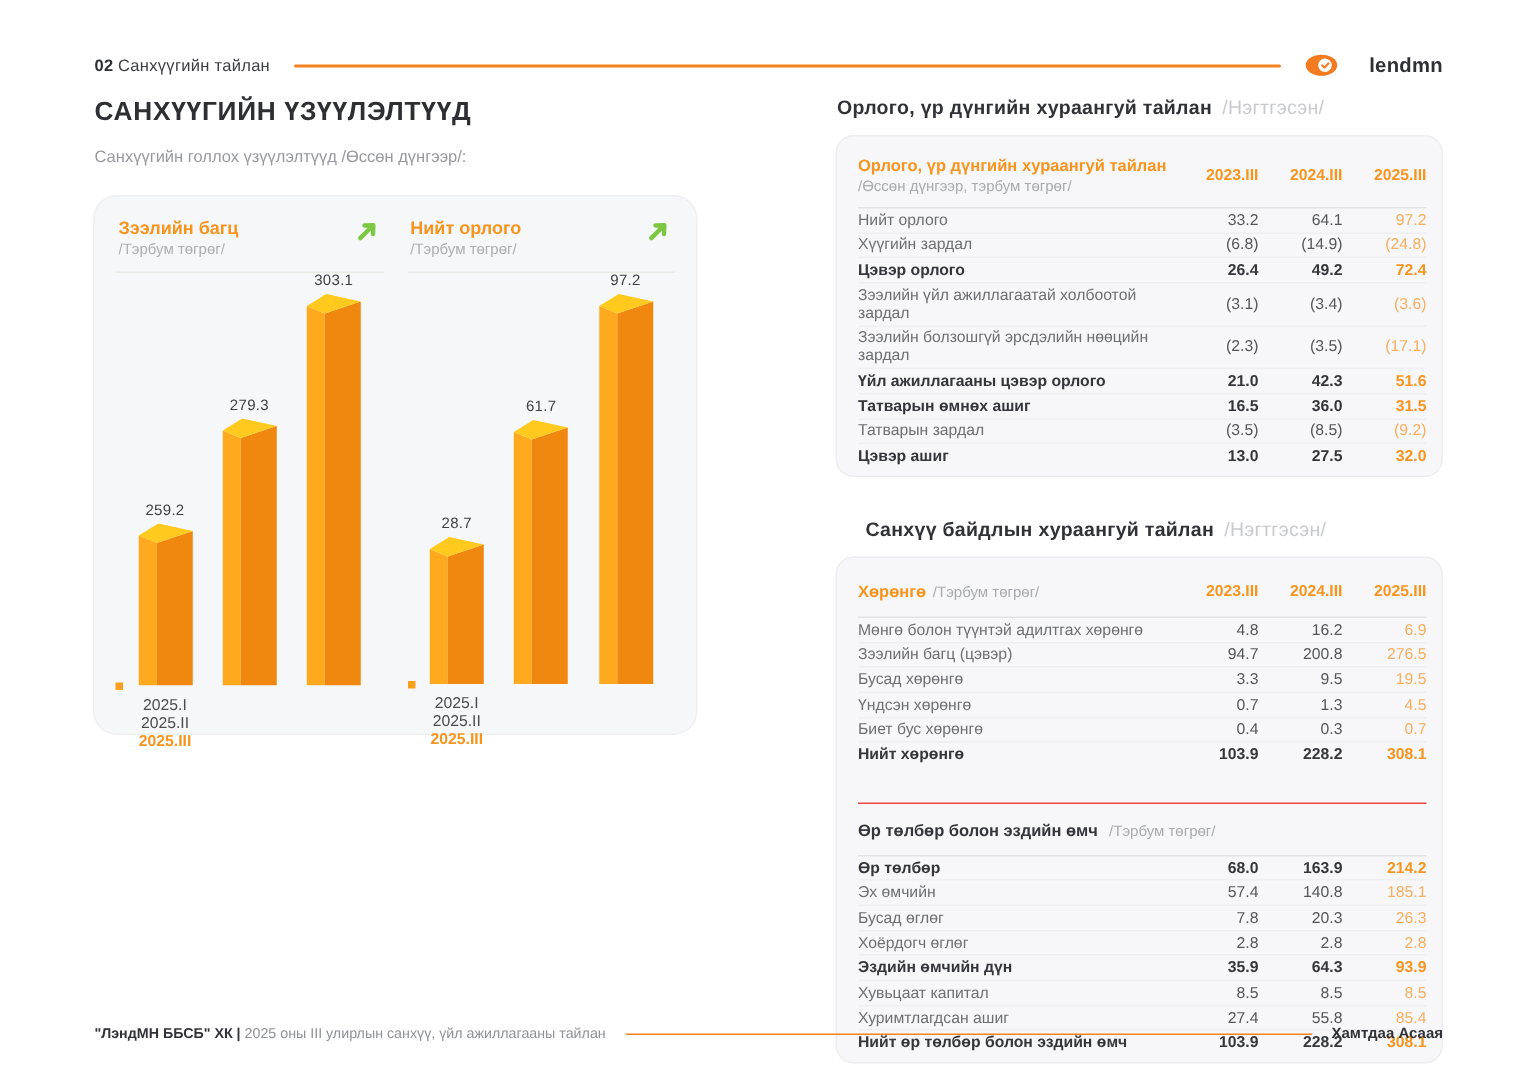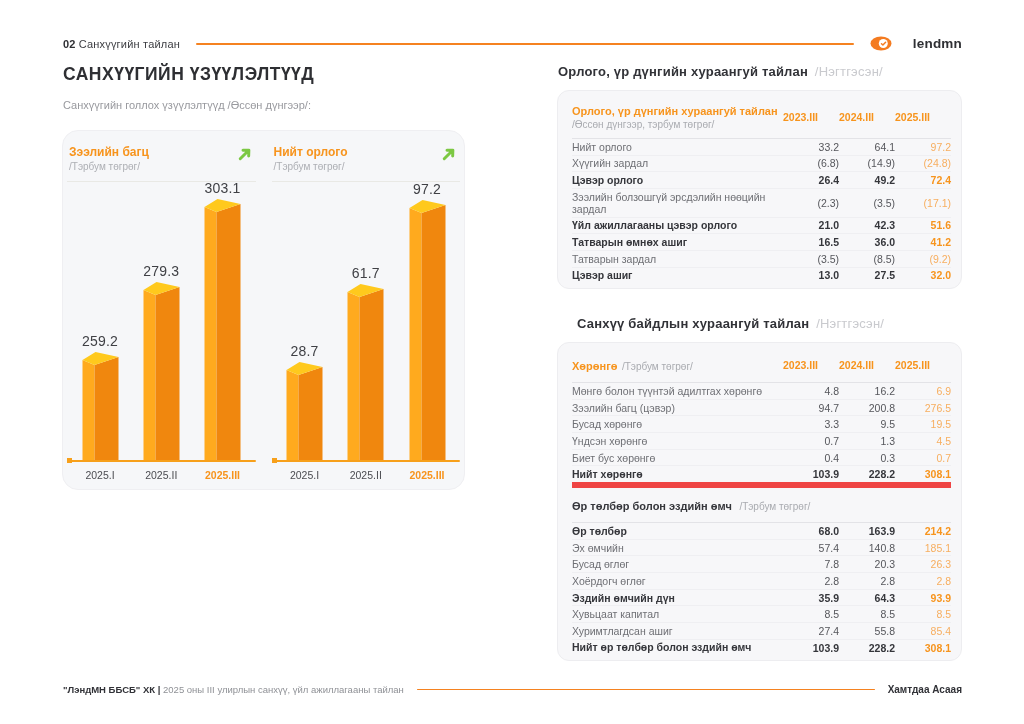--- a/index.html
+++ b/index.html
@@ -13,54 +13,54 @@
   .tb-label b { font-weight:700; color:#2F3034; margin-right:3px; }
   .tb-rule { flex:1; height:2px; background:#F58220; border-radius:2px; }
   .logo { display:flex; align-items:center; gap:5px; }
   .logo-text { font-size:13.5px; font-weight:700; color:#2F3034; letter-spacing:.2px;padding-left:16px; }
 
   
   .h1 { position:absolute; left:63px; top:64px; font-size:17.5px; font-weight:700; color:#2E2F33; letter-spacing:.5px; }
   .subtitle { position:absolute; left:63px; top:99px; font-size:11px; color:#98999E; }
 
   .chart-card { position:absolute; left:62px; top:130px; width:403px; height:360px; background:#F6F7F9;
-    border:1px solid #EFEFF2; border-radius:16px; display:flex; padding:12px 0 6px; gap:8px; }
+    border:1px solid #EFEFF2; border-radius:16px; display:flex; padding:12px 10px 6px; gap:8px; }
   .panel { flex:1; display:flex; flex-direction:column; padding:0 4px; min-width:0; }
   .p-head { display:flex; justify-content:space-between; align-items:flex-start; border-bottom:1px solid #E9E9E5; padding:2px 2px 9px; }
   .p-title { font-size:12px; font-weight:700; color:#F7941D; line-height:1.3; }
   .p-unit { font-size:10px; color:#ADAFB4; }
   .bars { height:278px; display:flex; align-items:flex-end; justify-content:space-between; padding:0 5px; }
   .bar-col { width:56px; display:flex; flex-direction:column; align-items:center; }
-  .bar-val { font-size:14px; color:#3F4045; margin-bottom:3px; letter-spacing:.2px; }
+  .bar-val { font-size:10px; color:#3F4045; margin-bottom:3px; letter-spacing:.2px; }
   .axis { height:2px; background:#F7A01B; border-radius:2px; position:relative; }
   .axis::before { content:''; position:absolute; left:0; top:-2px; width:5px; height:5px; background:#F7A01B; }
-  .cats { display:flex; justify-content:space-between; padding:0 5px; margin-top:7px; }
+  .cats { display:flex; justify-content:space-between; padding:0 5px; margin-top:7px;flex-direction:column; }
   .cat { width:56px; text-align:center; font-size:10.5px; color:#4B4C51; }
   .cat.accent { color:#F7941D; font-weight:700; }
 
   
   .rightcol { position:absolute; left:557px; top:64px; width:405px; }
   .sec-title { font-size:13px; font-weight:700; color:#313237; margin:0 0 11px 1px; letter-spacing:.2px; }
   .sec-title .sfx { color:#C9CACE; font-weight:400; margin-left:3px; }
   .mt { margin-top:27px;margin-left:20px; }
   .tcard { background:#F7F7F9; border:1px solid #EDEDF0; border-radius:12px; padding:10px 10px 5px 14px; }
   .thead { display:flex; align-items:center; padding:3px 0 8px; border-bottom:1px solid #E3E3E7; }
   .th-block { flex:1; min-width:0; }
   .th-title { font-size:11px; font-weight:700; color:#F7941D; line-height:1.35; }
   .th-sub { font-size:10px; color:#A9ABB0; }
-  .th-col { width:56px; font-size:10.5px; font-weight:700; color:#F7941D; }
+  .th-col { width:56px; text-align:right; font-size:10.5px; font-weight:700; color:#F7941D; }
   .rows .trow:first-child { border-top:none; }
   .trow { display:flex; align-items:center; padding:1.8px 0; border-top:1px solid #EFEFF2; min-height:14px; }
   .rlabel { flex:1; font-size:10.5px; color:#6E6F74; line-height:1.15; }
   .rv { width:56px; text-align:right; font-size:10.5px; color:#55565B; }
   .rv.accent { color:#F7AE5F; }
   .trow.bold .rlabel { color:#35363B; font-weight:700; }
   .trow.bold .rv { color:#35363B; font-weight:700; }
   .trow.bold .rv.accent { color:#F7941D; }
-  .tsub { padding:8px 0; border-top:6px solid #ef4444; border-bottom:1px solid #E3E3E7; }
+  .tsub { padding:8px 0; border-top:1px solid #ef4444; border-bottom:1px solid #E3E3E7;margin-top:24px; }
   .tsub-title { font-size:11px; font-weight:700; color:#35363B; }
   .tsub-sub { font-size:10px; color:#A9ABB0; margin-left:3px; }
 
   
   .footer { position:absolute; left:63px; right:62px; top:684px; display:flex; align-items:center; gap:13px; }
   .f-left { font-size:9.5px; color:#8F9196; white-space:nowrap; }
   .f-left b { font-weight:700; color:#313237; }
   .f-rule { flex:1; height:1.5px; background:#F58220; border-radius:2px; }
   .f-right { font-size:10px; font-weight:600; color:#313237; white-space:nowrap; }
 </style>
@@ -205,36 +205,42 @@
             <div class="rv">(14.9)</div>
             <div class="rv accent">(24.8)</div>
           </div>
           <div class="trow bold">
             <div class="rlabel">Цэвэр орлого</div>
             <div class="rv">26.4</div>
             <div class="rv">49.2</div>
             <div class="rv accent">72.4</div>
           </div>
           <div class="trow">
+            <div class="rlabel">Зээлийн үйл ажиллагаатай холбоотой зардал</div>
+            <div class="rv">(3.1)</div>
+            <div class="rv">(3.4)</div>
+            <div class="rv accent">(3.6)</div>
+          </div>
+          <div class="trow">
             <div class="rlabel">Зээлийн болзошгүй эрсдэлийн нөөцийн зардал</div>
             <div class="rv">(2.3)</div>
             <div class="rv">(3.5)</div>
             <div class="rv accent">(17.1)</div>
           </div>
           <div class="trow bold">
             <div class="rlabel">Үйл ажиллагааны цэвэр орлого</div>
             <div class="rv">21.0</div>
             <div class="rv">42.3</div>
             <div class="rv accent">51.6</div>
           </div>
           <div class="trow bold">
             <div class="rlabel">Татварын өмнөх ашиг</div>
             <div class="rv">16.5</div>
             <div class="rv">36.0</div>
-            <div class="rv accent">41.2</div>
+            <div class="rv accent">31.5</div>
           </div>
           <div class="trow">
             <div class="rlabel">Татварын зардал</div>
             <div class="rv">(3.5)</div>
             <div class="rv">(8.5)</div>
             <div class="rv accent">(9.2)</div>
           </div>
           <div class="trow bold">
             <div class="rlabel">Цэвэр ашиг</div>
             <div class="rv">13.0</div>

